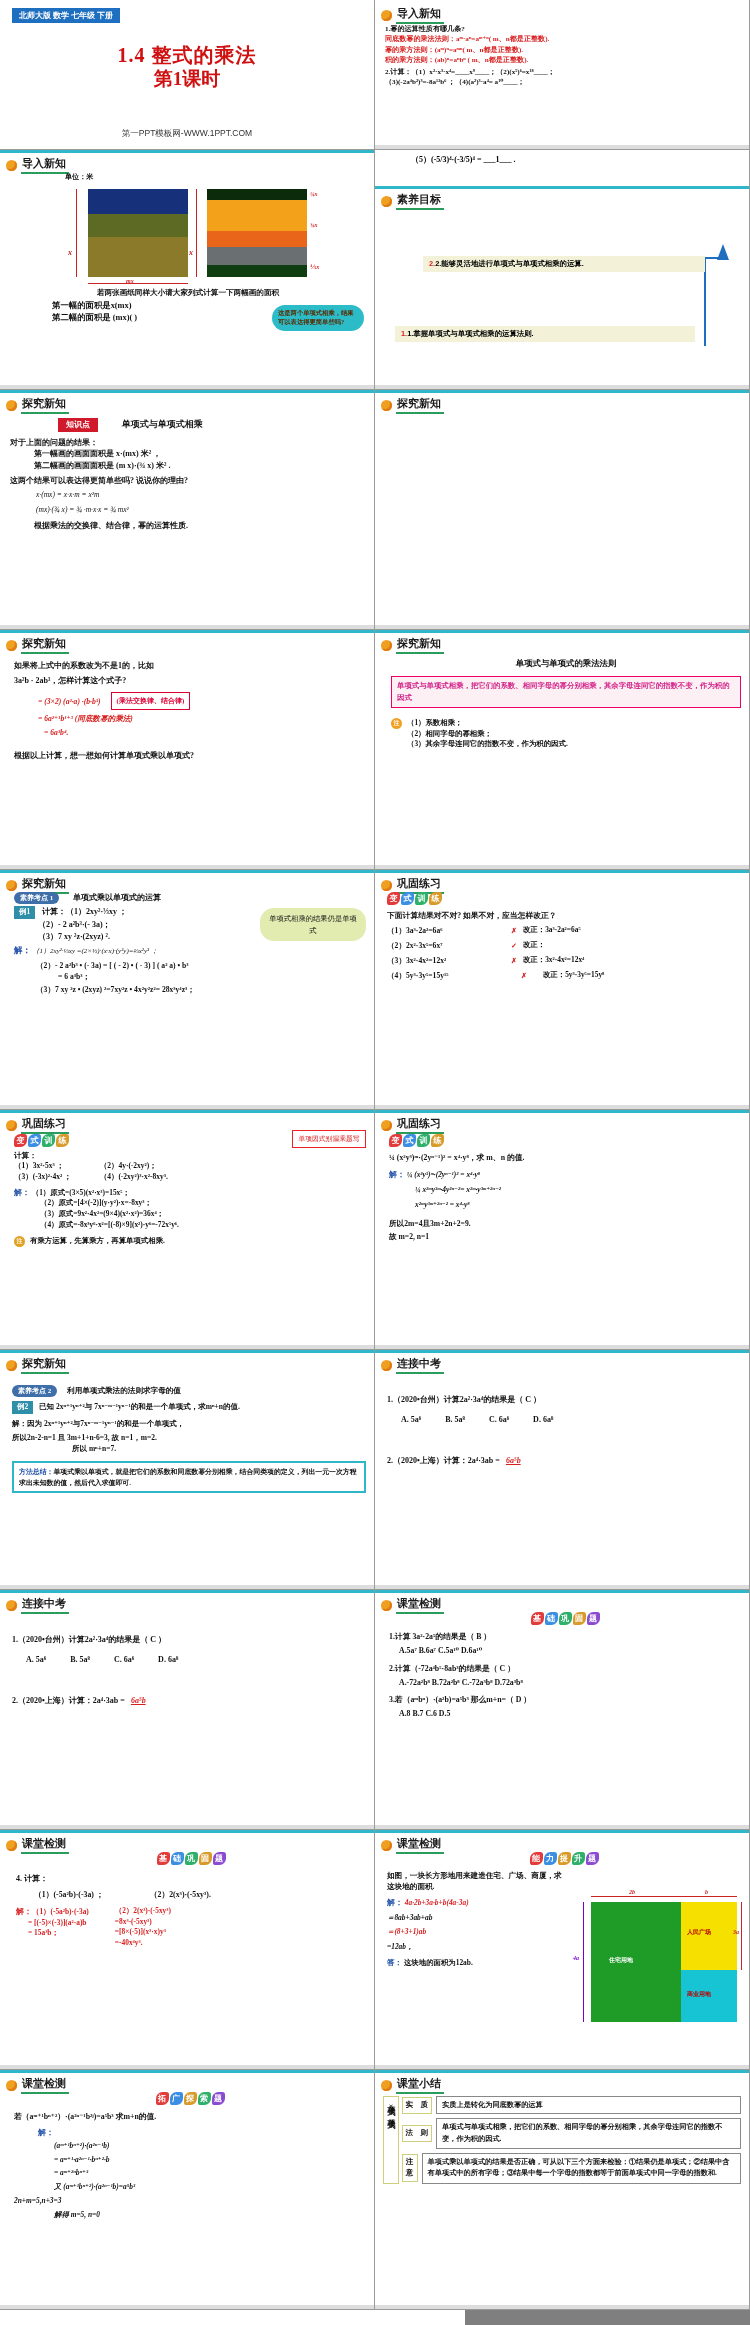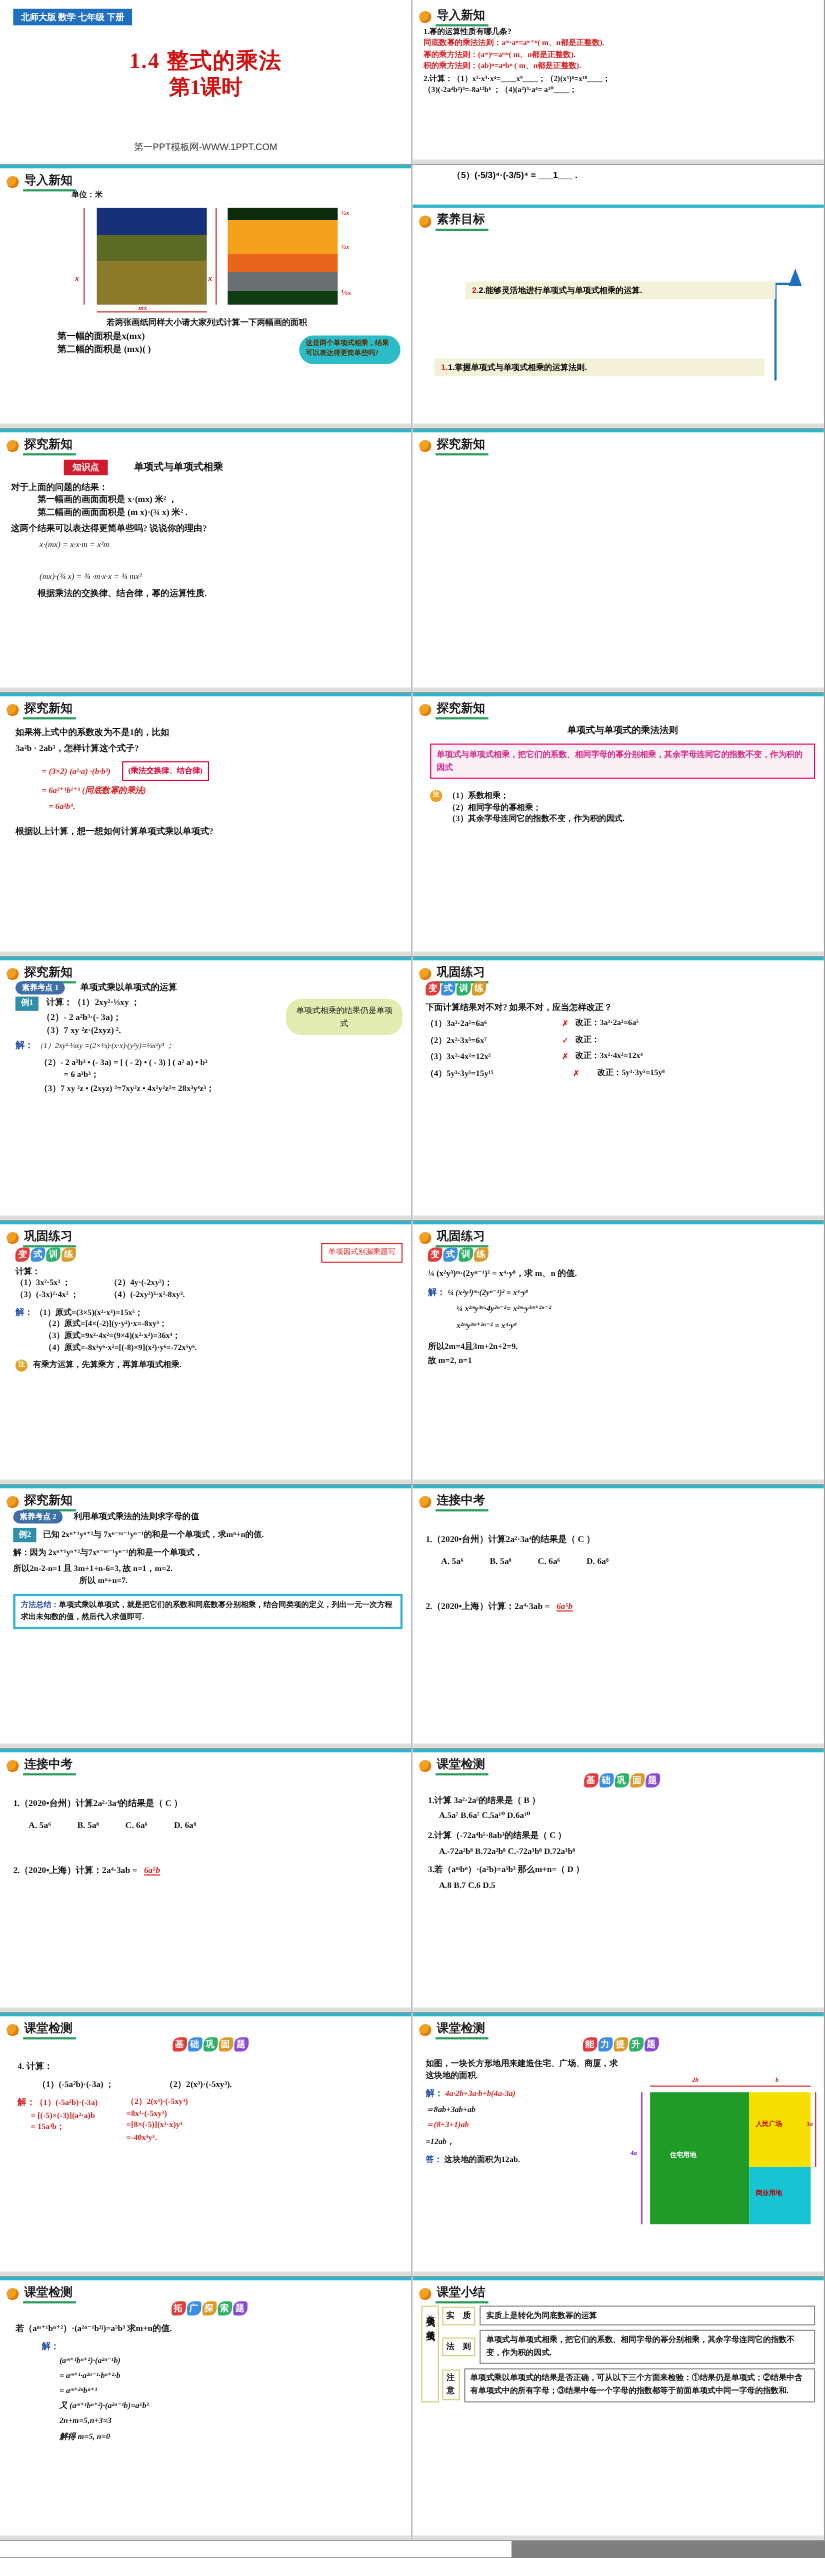--- a/index.html
+++ b/index.html
@@ -141,21 +141,21 @@
         </div>
         <div class="b" style="margin-top:7px;text-align:center;font-size:7.6px">若两张画纸同样大小请大家列式计算一下两幅画的面积</div>
         <div class="b" style="margin-left:42px;margin-top:2px;font-size:8.4px">第一幅的面积是x(mx)</div>
         <div class="b" style="margin-left:42px;font-size:8.4px">第二幅的面积是 (mx)(  )</div>
         <div class="cloud-cy" style="position:absolute;right:2px;bottom:-6px;width:92px">这是两个单项式相乘，结果可以表达得更简单些吗?</div>
       </div>
       <div class="botbar"></div>
     </div>
 
     <div class="slide">
-      <div class="b" style="position:absolute;left:36px;top:4px;font-size:8px;font-family:Liberation Sans, sans-serif">（5）(-5/3)⁴·(-3/5)⁴ = ___1___ .</div>
+      <div class="b" style="position:absolute;left:36px;top:4px;font-size:8px;font-family:Liberation Serif, serif">（5）(-5/3)⁴·(-3/5)⁴ = ___1___ .</div>
       <div class="topbar" style="top:36px"></div>
       <div class="sec-head" style="top:42px">
         <span class="sec-dot"></span>
         <span class="sec-title">素养目标</span>
       </div>
       <svg style="position:absolute;right:18px;top:78px" width="40" height="120">
         <path d="M14 118 L14 30 L32 30" stroke="#1f6fc0" stroke-width="2" fill="none"></path>
         <path d="M32 16 L26 32 L38 32 Z" fill="#1f6fc0"></path>
       </svg>
       <div class="cream" style="position:absolute;left:48px;top:106px;width:282px">
@@ -176,21 +176,21 @@
       <div class="body">
         <div style="margin:4px 0 5px 48px">
           <span class="kbadge">知识点</span>
           <span class="b" style="font-size:9px;margin-left:22px">单项式与单项式相乘</span>
         </div>
         <div class="b" style="font-size:8px">对于上面的问题的结果：</div>
         <div class="b" style="font-size:8px;margin-left:24px">第一幅画的画面面积是  x·(mx)   米² ，</div>
         <div class="b" style="font-size:8px;margin-left:24px">第二幅画的画面面积是 (m x)·(¾ x)   米² .</div>
         <div class="b" style="font-size:8px;margin-top:4px">这两个结果可以表达得更简单些吗? 说说你的理由?</div>
         <div class="i" style="font-size:7.5px;margin-left:26px;margin-top:3px">x·(mx) = x·x·m = x²m</div>
-        <div class="i" style="font-size:7.5px;margin-left:26px;margin-top:18px">(mx)·(¾ x) = ¾ ·m·x·x = ¾ mx²</div>
+        <div class="i" style="font-size:7.5px;margin-left:26px;margin-top:4px">(mx)·(¾ x) = ¾ ·m·x·x = ¾ mx²</div>
         <div class="b" style="font-size:8px;margin-left:24px;margin-top:4px">根据乘法的交换律、结合律，幂的运算性质.</div>
       </div>
       <div class="botbar"></div>
     </div>
 
     <div class="slide">
       <div class="topbar"></div>
       <div class="sec-head">
         <span class="sec-dot"></span>
         <span class="sec-title">探究新知</span>
@@ -373,21 +373,21 @@
       </div>
       <div class="botbar"></div>
     </div>
 
     <div class="slide">
       <div class="topbar"></div>
       <div class="sec-head">
         <span class="sec-dot"></span>
         <span class="sec-title">探究新知</span>
       </div>
-      <div class="body" style="top:23px;left:12px">
+      <div class="body" style="top:35px;left:12px">
         <div>
           <span class="kaobadge">素养考点 2</span>
           <span class="b" style="font-size:7.6px;margin-left:8px">利用单项式乘法的法则求字母的值</span>
         </div>
         <div style="margin-top:4px">
           <span class="exbadge">例2</span>
           <span class="b" style="font-size:7.5px;margin-left:4px">已知 2xⁿ⁺¹yⁿ⁺²与 7xⁿ⁻ᵐ⁻¹yⁿ⁻¹的和是一个单项式，求mⁿ+n的值.</span>
         </div>
         <div class="b" style="font-size:7.5px;margin-top:5px">解：因为 2xⁿ⁺¹yⁿ⁺²与7xⁿ⁻ᵐ⁻¹yⁿ⁻¹的和是一个单项式，</div>
         <div class="b" style="font-size:7.5px;margin-top:3px">所以2n-2-n=1 且 3m+1+n-6=3, 故 n=1，m=2.</div>
@@ -565,21 +565,21 @@
           <span class="chip" style="background:#8a4bd1">题</span>
         </div>
         <div class="b" style="font-size:7.8px;margin-top:6px">若（aᵐ⁺¹bⁿ⁺²）·(a²ⁿ⁻¹b²ʲ)=a⁵b³ 求m+n的值.</div>
         <div style="margin-top:5px;margin-left:24px">
           <span class="blue b" style="font-size:8px">解：</span>
         </div>
         <div class="b i" style="font-size:7.4px;margin-left:40px;margin-top:2px">(aᵐ⁺¹bⁿ⁺²)·(a²ⁿ⁻¹b)</div>
         <div class="b i" style="font-size:7.4px;margin-left:40px;margin-top:3px">= aᵐ⁺¹·a²ⁿ⁻¹·bⁿ⁺²·b</div>
         <div class="b i" style="font-size:7.4px;margin-left:40px;margin-top:3px">= aᵐ⁺²ⁿbⁿ⁺³</div>
         <div class="b i" style="font-size:7.4px;margin-left:40px;margin-top:3px">又 (aᵐ⁺¹bⁿ⁺²)·(a²ⁿ⁻¹b)=a⁵b³</div>
-        <div class="b i" style="font-size:7.4px;margin-left:40px;margin-top:3px">2n+m=5,n+3=3</div>
+        <div class="b i" style="font-size:7.4px;margin-top:3px">2n+m=5,n+3=3</div>
         <div class="b i" style="font-size:7.4px;margin-left:40px;margin-top:3px">解得 m=5, n=0</div>
       </div>
       <div class="botbar"></div>
     </div>
 
     <div class="slide">
       <div class="topbar"></div>
       <div class="sec-head">
         <span class="sec-dot"></span>
         <span class="sec-title">课堂小结</span>

